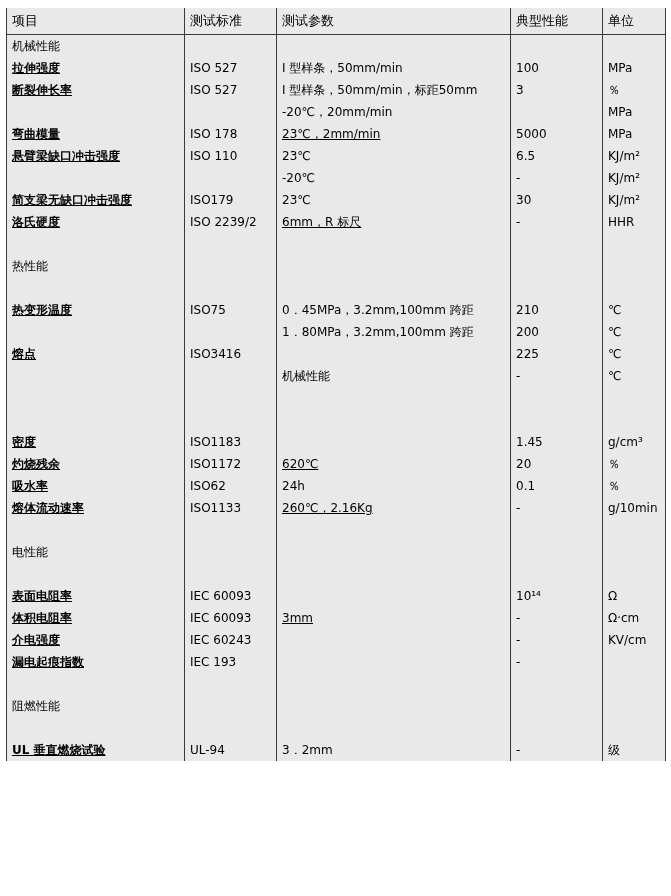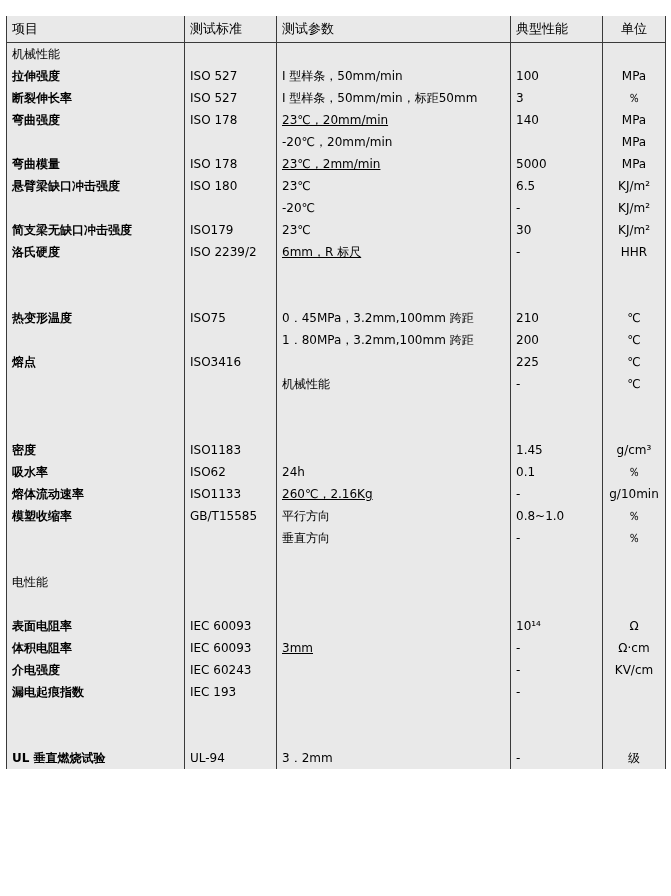--- a/index.html
+++ b/index.html
@@ -14,21 +14,21 @@
     font-size: 12px;
     color: #000000;
     overflow: hidden;
   }
   #sheet {
     position: relative;
     width: 671px;
     height: 896px;
     background: #ffffff;
     box-sizing: border-box;
-    padding: 16px 6px 4px 6px;
+    padding: 8px 6px 4px 6px;
   }
   table.spec {
     width: 659px;
     border-collapse: collapse;
     table-layout: fixed;
     background: #e9e9e9;
   }
   table.spec col.c0 { width: 178px; }
   table.spec col.c1 { width: 92px; }
   table.spec col.c2 { width: 234px; }
@@ -46,23 +46,23 @@
     white-space: nowrap;
     overflow: hidden;
   }
   table.spec tr.header td {
     border-bottom: 1px solid #3a3a3a;
     height: 24px;
     font-size: 13px;
   }
   
   td.col0 { border-left: 1px solid #3a3a3a; }
-  td.col4 { border-right: 1px solid #3a3a3a; text-align: center; }
-
-  .bold { font-weight: bold; }
+  td.col4 { border-right: 1px solid #3a3a3a; }
+
+  .bold { font-weight: bold; text-decoration: underline; }
   .group { font-weight: normal; font-size: 13px; }
   .sub { font-size: 10px; }
   .u { text-decoration: underline; }
 
   .spacer td { height: 10px; }
 </style>
 </head>
 <body>
 
 <div id="sheet">
@@ -97,43 +97,36 @@
           <td class="col4">MPa</td>
         </tr>
         <tr>
           <td class="col0 bold">断裂伸长率</td>
           <td class="col1">ISO 527</td>
           <td class="col2 sub">I 型样条，50mm/min，标距50mm</td>
           <td class="col3">3</td>
           <td class="col4">％</td>
         </tr>
         <tr>
-          <td class="col0 bold">弯曲强度</td>
-          <td class="col1">ISO 178</td>
-          <td class="col2 u">23℃，20mm/min</td>
-          <td class="col3">140</td>
-          <td class="col4">MPa</td>
-        </tr>
-        <tr>
           <td class="col0"></td>
           <td class="col1"></td>
           <td class="col2">-20℃，20mm/min</td>
           <td class="col3"></td>
           <td class="col4">MPa</td>
         </tr>
         <tr>
           <td class="col0 bold">弯曲模量</td>
           <td class="col1">ISO 178</td>
           <td class="col2 u">23℃，2mm/min</td>
           <td class="col3">5000</td>
           <td class="col4">MPa</td>
         </tr>
         <tr>
           <td class="col0 bold">悬臂梁缺口冲击强度</td>
-          <td class="col1">ISO 180</td>
+          <td class="col1">ISO 110</td>
           <td class="col2">23℃</td>
           <td class="col3">6.5</td>
           <td class="col4">KJ/m²</td>
         </tr>
         <tr>
           <td class="col0"></td>
           <td class="col1"></td>
           <td class="col2">-20℃</td>
           <td class="col3">-</td>
           <td class="col4">KJ/m²</td>
@@ -152,20 +145,27 @@
           <td class="col3">-</td>
           <td class="col4">HHR</td>
         </tr>
         <tr class="spacer">
           <td class="col0"></td>
           <td class="col1"></td>
           <td class="col2"></td>
           <td class="col3"></td>
           <td class="col4"></td>
         </tr>
+        <tr>
+          <td class="col0 group">热性能</td>
+          <td class="col1"></td>
+          <td class="col2"></td>
+          <td class="col3"></td>
+          <td class="col4"></td>
+        </tr>
         <tr class="spacer">
           <td class="col0"></td>
           <td class="col1"></td>
           <td class="col2"></td>
           <td class="col3"></td>
           <td class="col4"></td>
         </tr>
         <tr>
           <td class="col0 bold">热变形温度</td>
           <td class="col1">ISO75</td>
@@ -209,47 +209,40 @@
           <td class="col4"></td>
         </tr>
         <tr>
           <td class="col0 bold">密度</td>
           <td class="col1">ISO1183</td>
           <td class="col2"></td>
           <td class="col3">1.45</td>
           <td class="col4">g/cm³</td>
         </tr>
         <tr>
+          <td class="col0 bold">灼烧残余</td>
+          <td class="col1">ISO1172</td>
+          <td class="col2 u">620℃</td>
+          <td class="col3">20</td>
+          <td class="col4">％</td>
+        </tr>
+        <tr>
           <td class="col0 bold">吸水率</td>
           <td class="col1">ISO62</td>
           <td class="col2">24h</td>
           <td class="col3">0.1</td>
           <td class="col4">％</td>
         </tr>
         <tr>
           <td class="col0 bold">熔体流动速率</td>
           <td class="col1">ISO1133</td>
           <td class="col2 u">260℃，2.16Kg</td>
           <td class="col3">-</td>
           <td class="col4">g/10min</td>
         </tr>
-        <tr>
-          <td class="col0 bold">模塑收缩率</td>
-          <td class="col1">GB/T15585</td>
-          <td class="col2">平行方向</td>
-          <td class="col3">0.8~1.0</td>
-          <td class="col4">％</td>
-        </tr>
-        <tr>
-          <td class="col0"></td>
-          <td class="col1"></td>
-          <td class="col2">垂直方向</td>
-          <td class="col3">-</td>
-          <td class="col4">％</td>
-        </tr>
         <tr class="spacer">
           <td class="col0"></td>
           <td class="col1"></td>
           <td class="col2"></td>
           <td class="col3"></td>
           <td class="col4"></td>
         </tr>
         <tr>
           <td class="col0 group">电性能</td>
           <td class="col1"></td>
@@ -292,20 +285,27 @@
           <td class="col3">-</td>
           <td class="col4"></td>
         </tr>
         <tr class="spacer">
           <td class="col0"></td>
           <td class="col1"></td>
           <td class="col2"></td>
           <td class="col3"></td>
           <td class="col4"></td>
         </tr>
+        <tr>
+          <td class="col0 group">阻燃性能</td>
+          <td class="col1"></td>
+          <td class="col2"></td>
+          <td class="col3"></td>
+          <td class="col4"></td>
+        </tr>
         <tr class="spacer">
           <td class="col0"></td>
           <td class="col1"></td>
           <td class="col2"></td>
           <td class="col3"></td>
           <td class="col4"></td>
         </tr>
         <tr>
           <td class="col0 bold">UL 垂直燃烧试验</td>
           <td class="col1">UL-94</td>

